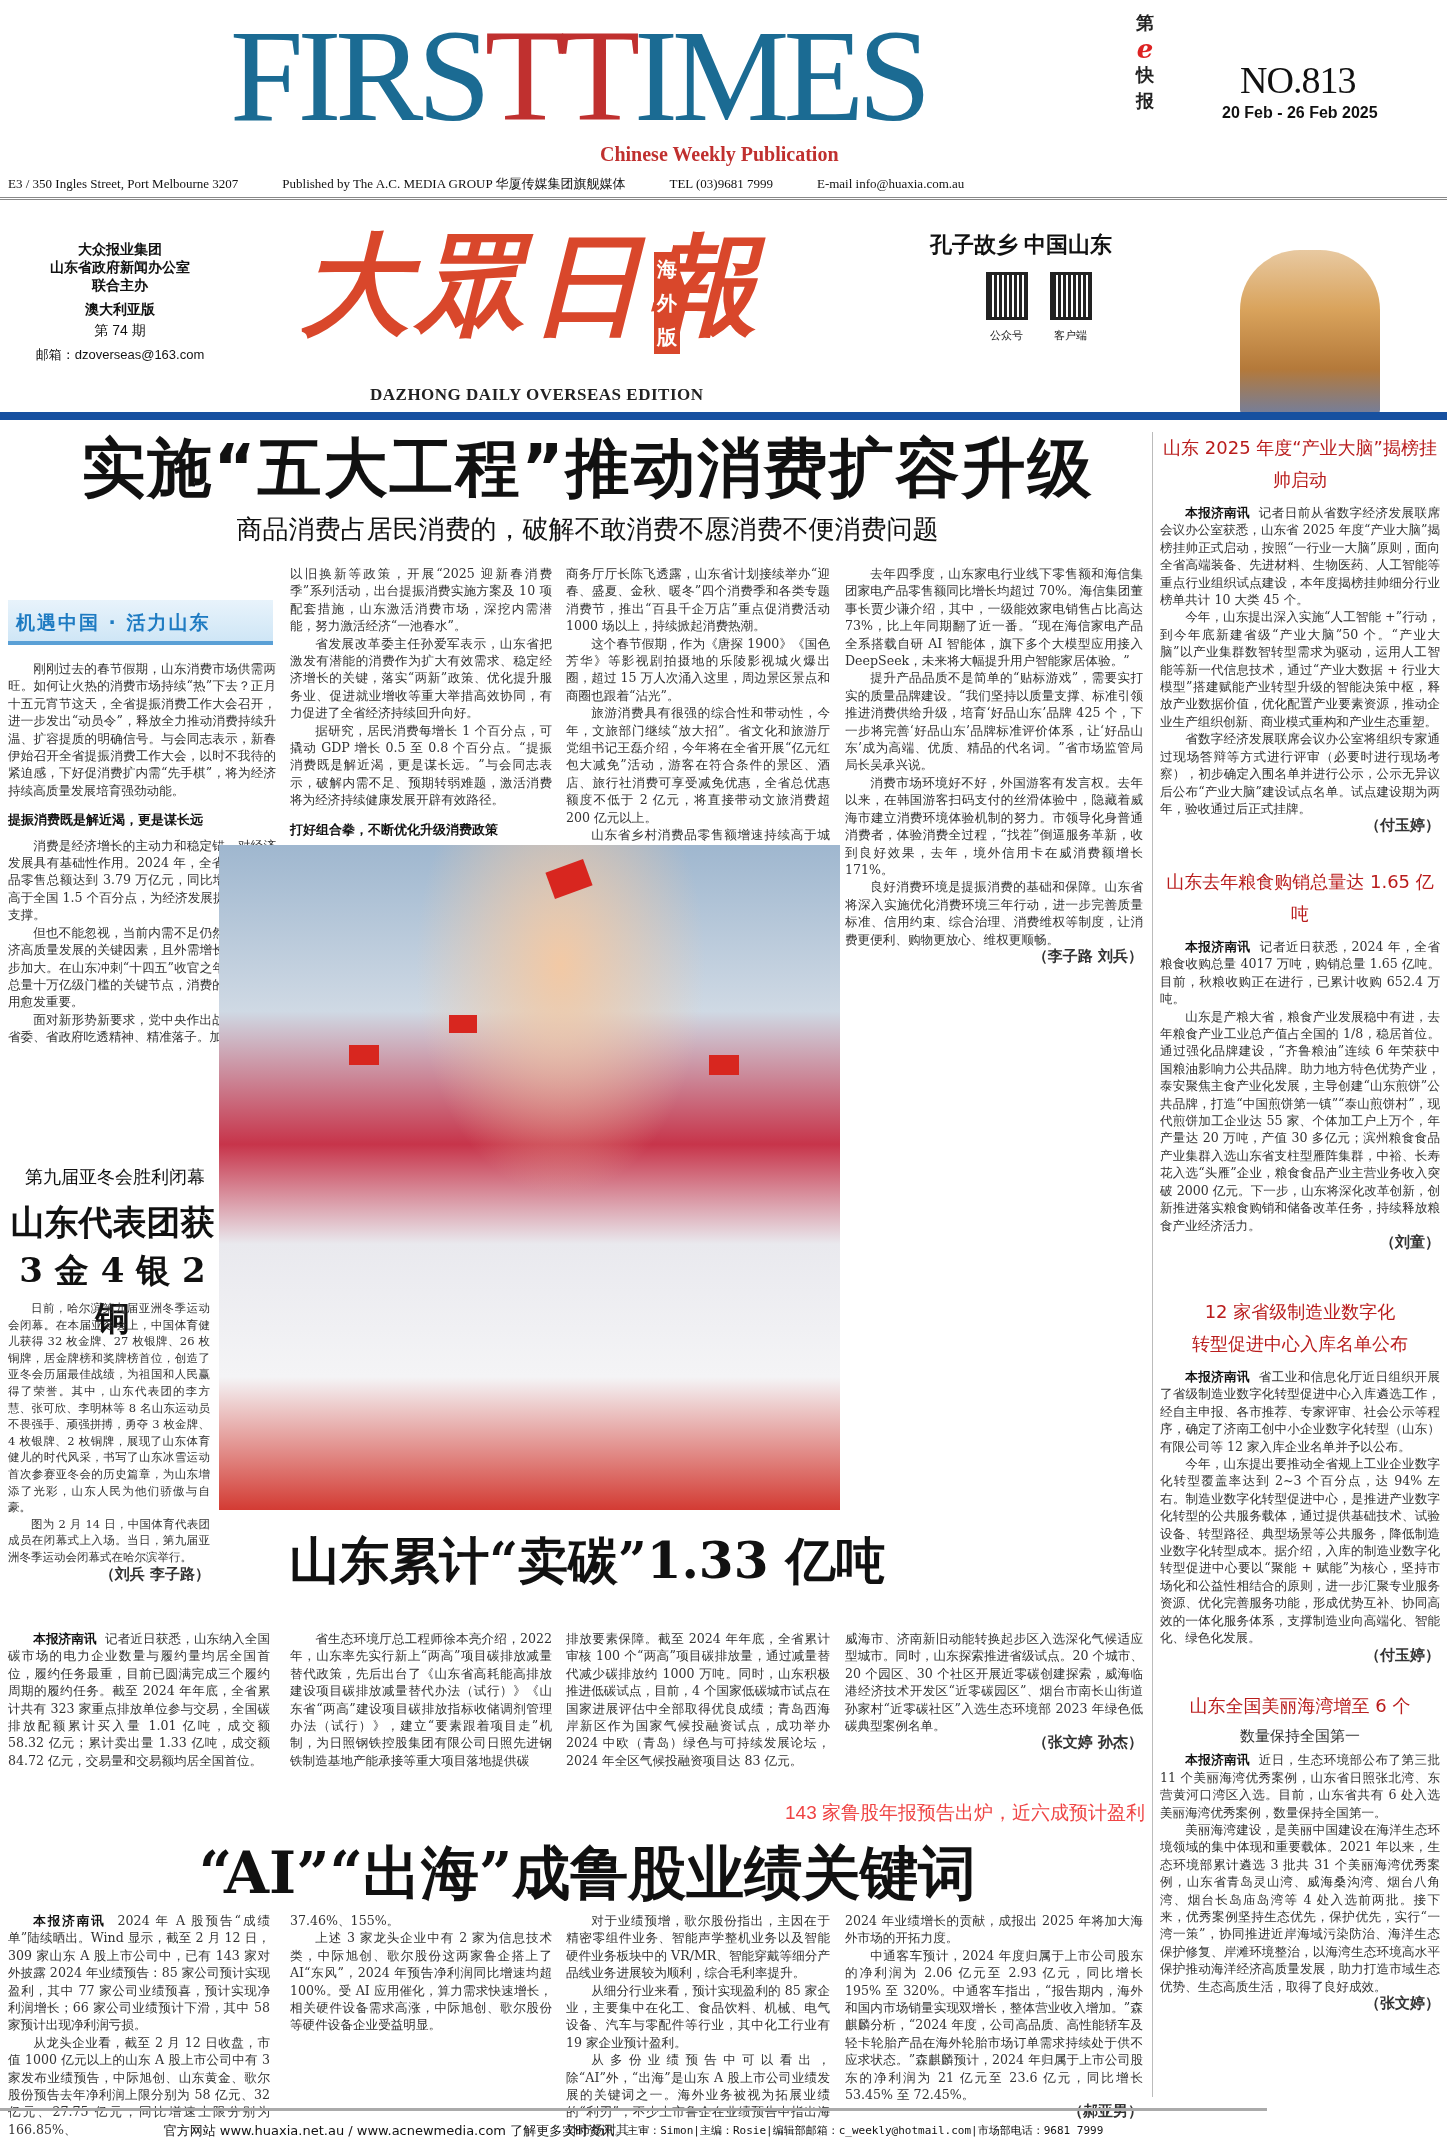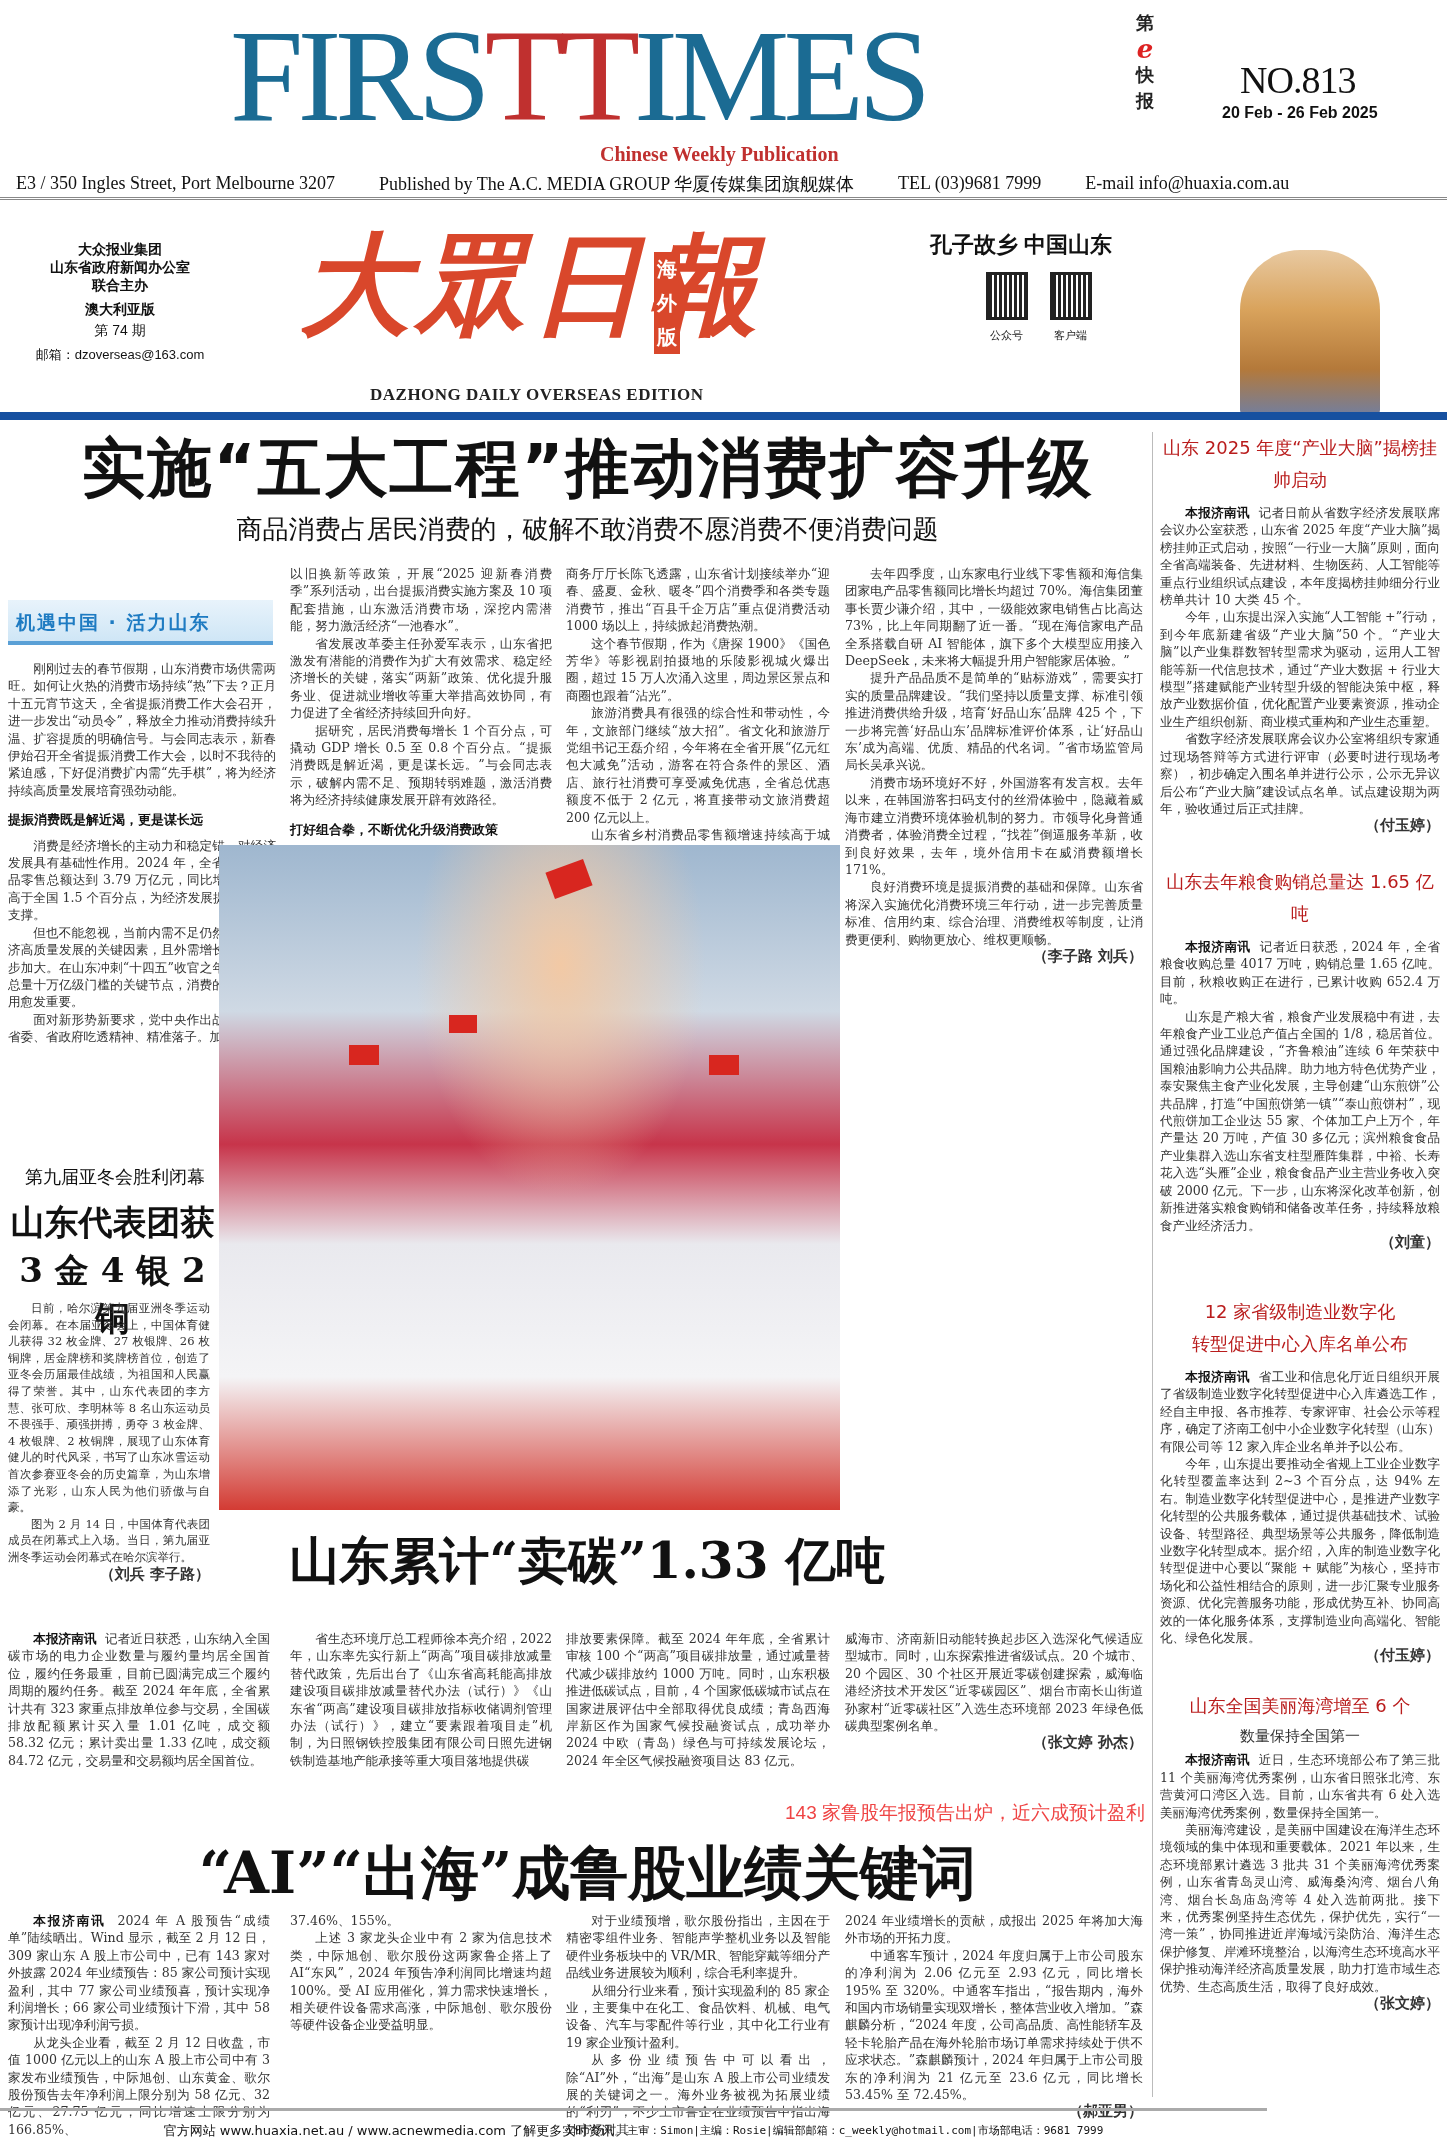--- a/index.html
+++ b/index.html
@@ -7,21 +7,21 @@
   body{font-family:"DejaVu Serif",serif;color:#222;position:relative}
   .abs{position:absolute}
   .masthead{left:0;top:0;width:1447px;height:200px}
   .mh-title{left:230px;top:6px;font-family:"Liberation Serif",serif;font-size:132px;letter-spacing:-6px;color:#1b6b93;transform:scaleY(1.0);line-height:140px;font-weight:normal}
   .mh-title .red{color:#c0302f}
   .mh-sub{left:600px;top:143px;font-family:"Liberation Serif",serif;font-size:20px;color:#c0302f;font-weight:bold}
   .mh-vert{left:1135px;top:10px;width:20px;font-size:18px;line-height:26px;font-weight:bold;color:#222;text-align:center}
   .mh-vert .e{color:#d22;font-style:italic;font-size:26px}
   .mh-no{left:1240px;top:58px;font-family:"Liberation Serif",serif;font-size:38px;color:#111;letter-spacing:-1px}
   .mh-date{left:1222px;top:104px;font-family:"Liberation Sans",sans-serif;font-size:16px;font-weight:bold;color:#111}
-  .infobar{left:0;top:170px;width:1447px;height:30px;border-bottom:3px double #888;display:flex;align-items:center;font-family:"Liberation Serif",serif;font-size:18px;color:#111;padding-left:16px}
+  .infobar{left:0;top:170px;width:1447px;height:30px;border-bottom:3px double #888;display:flex;align-items:center;font-family:"Liberation Serif",serif;font-size:13px;color:#111;padding-left:8px}
   .infobar span{margin-right:44px;white-space:nowrap}
   .dz-left{left:30px;top:240px;width:180px;text-align:center;font-family:"Liberation Sans",sans-serif;color:#111}
   .dz-left .b{font-weight:bold;font-size:14px;line-height:18px}
   .dz-left .gap{margin-top:6px}
   .dz-left .n{font-size:14px;margin-top:4px}
   .dz-left .mail{font-size:13px;margin-top:6px;white-space:nowrap}
   .dz-logo{left:300px;top:225px;font-family:"DejaVu Serif",serif;font-size:110px;font-style:italic;font-weight:bold;color:#d9472b;letter-spacing:6px;line-height:120px}
   .dz-badge{left:654px;top:252px;width:26px;background:#d9472b;color:#fff;font-family:"Liberation Sans",sans-serif;font-weight:bold;font-size:20px;text-align:center;line-height:34px}
   .dz-en{left:370px;top:385px;font-family:"Liberation Serif",serif;font-weight:bold;font-size:17px;letter-spacing:0.5px;color:#222}
   .dz-slogan{left:930px;top:230px;font-family:"Liberation Sans",sans-serif;font-size:22px;font-weight:bold;color:#111;white-space:nowrap}

